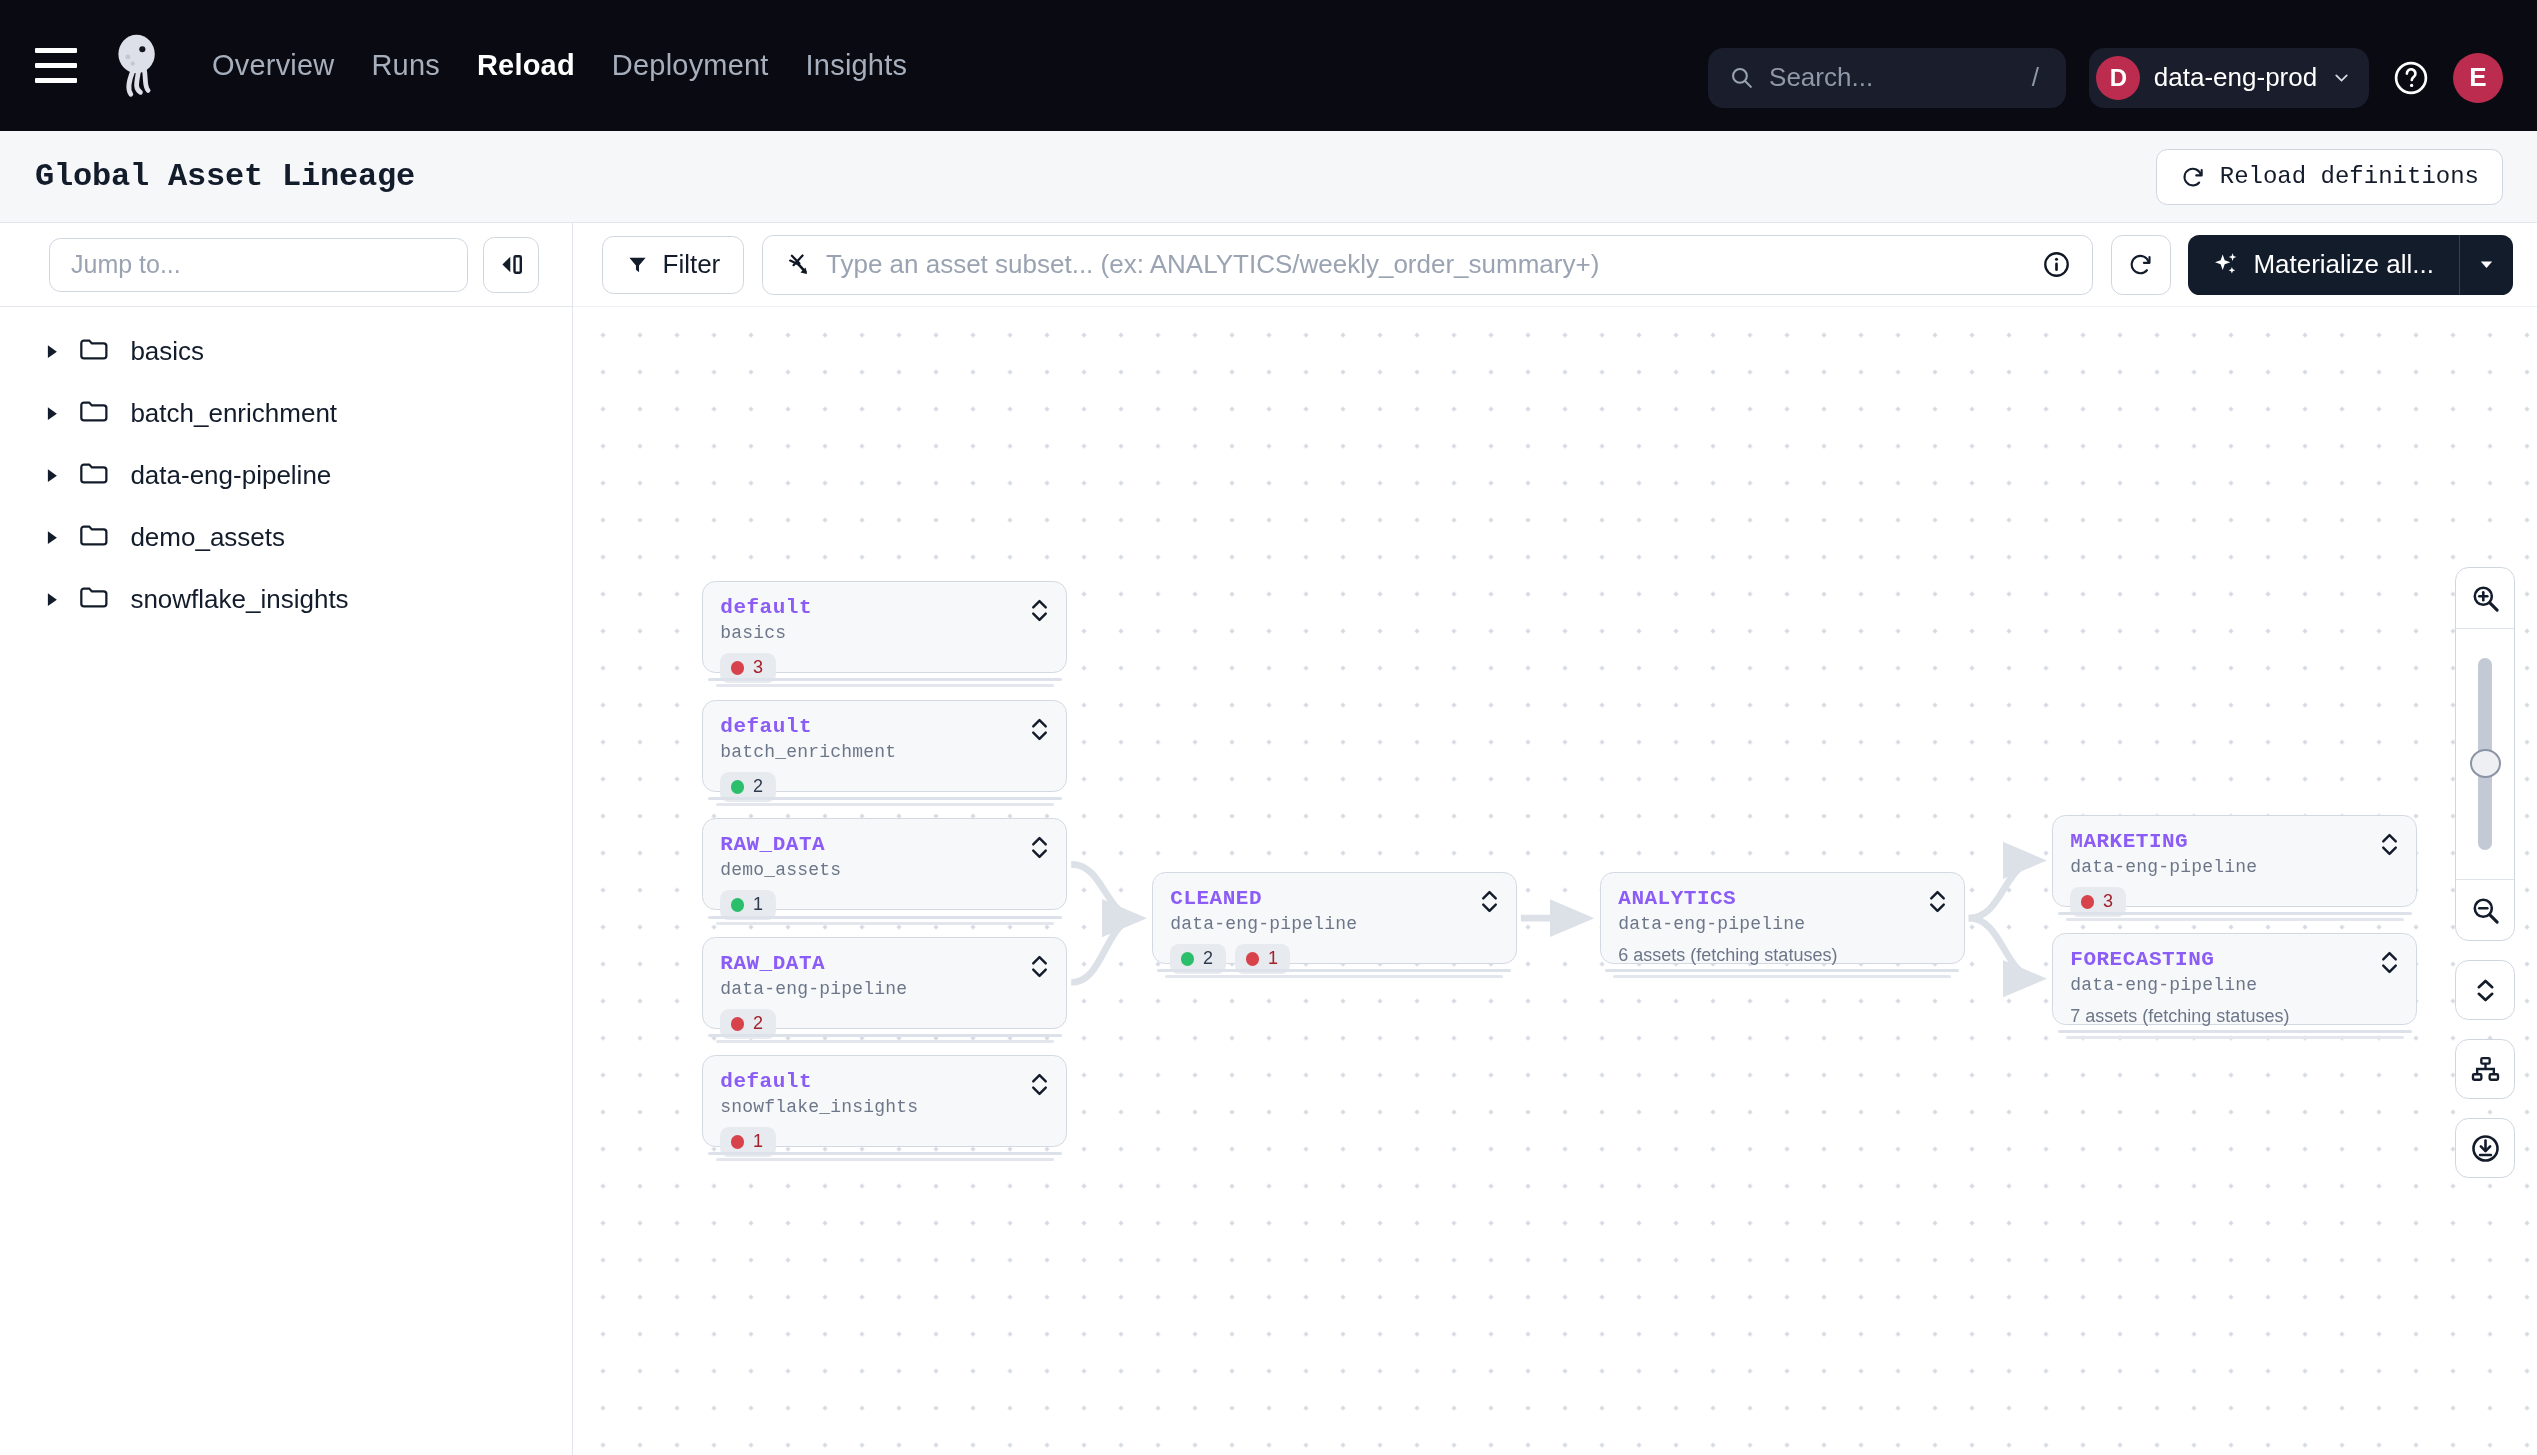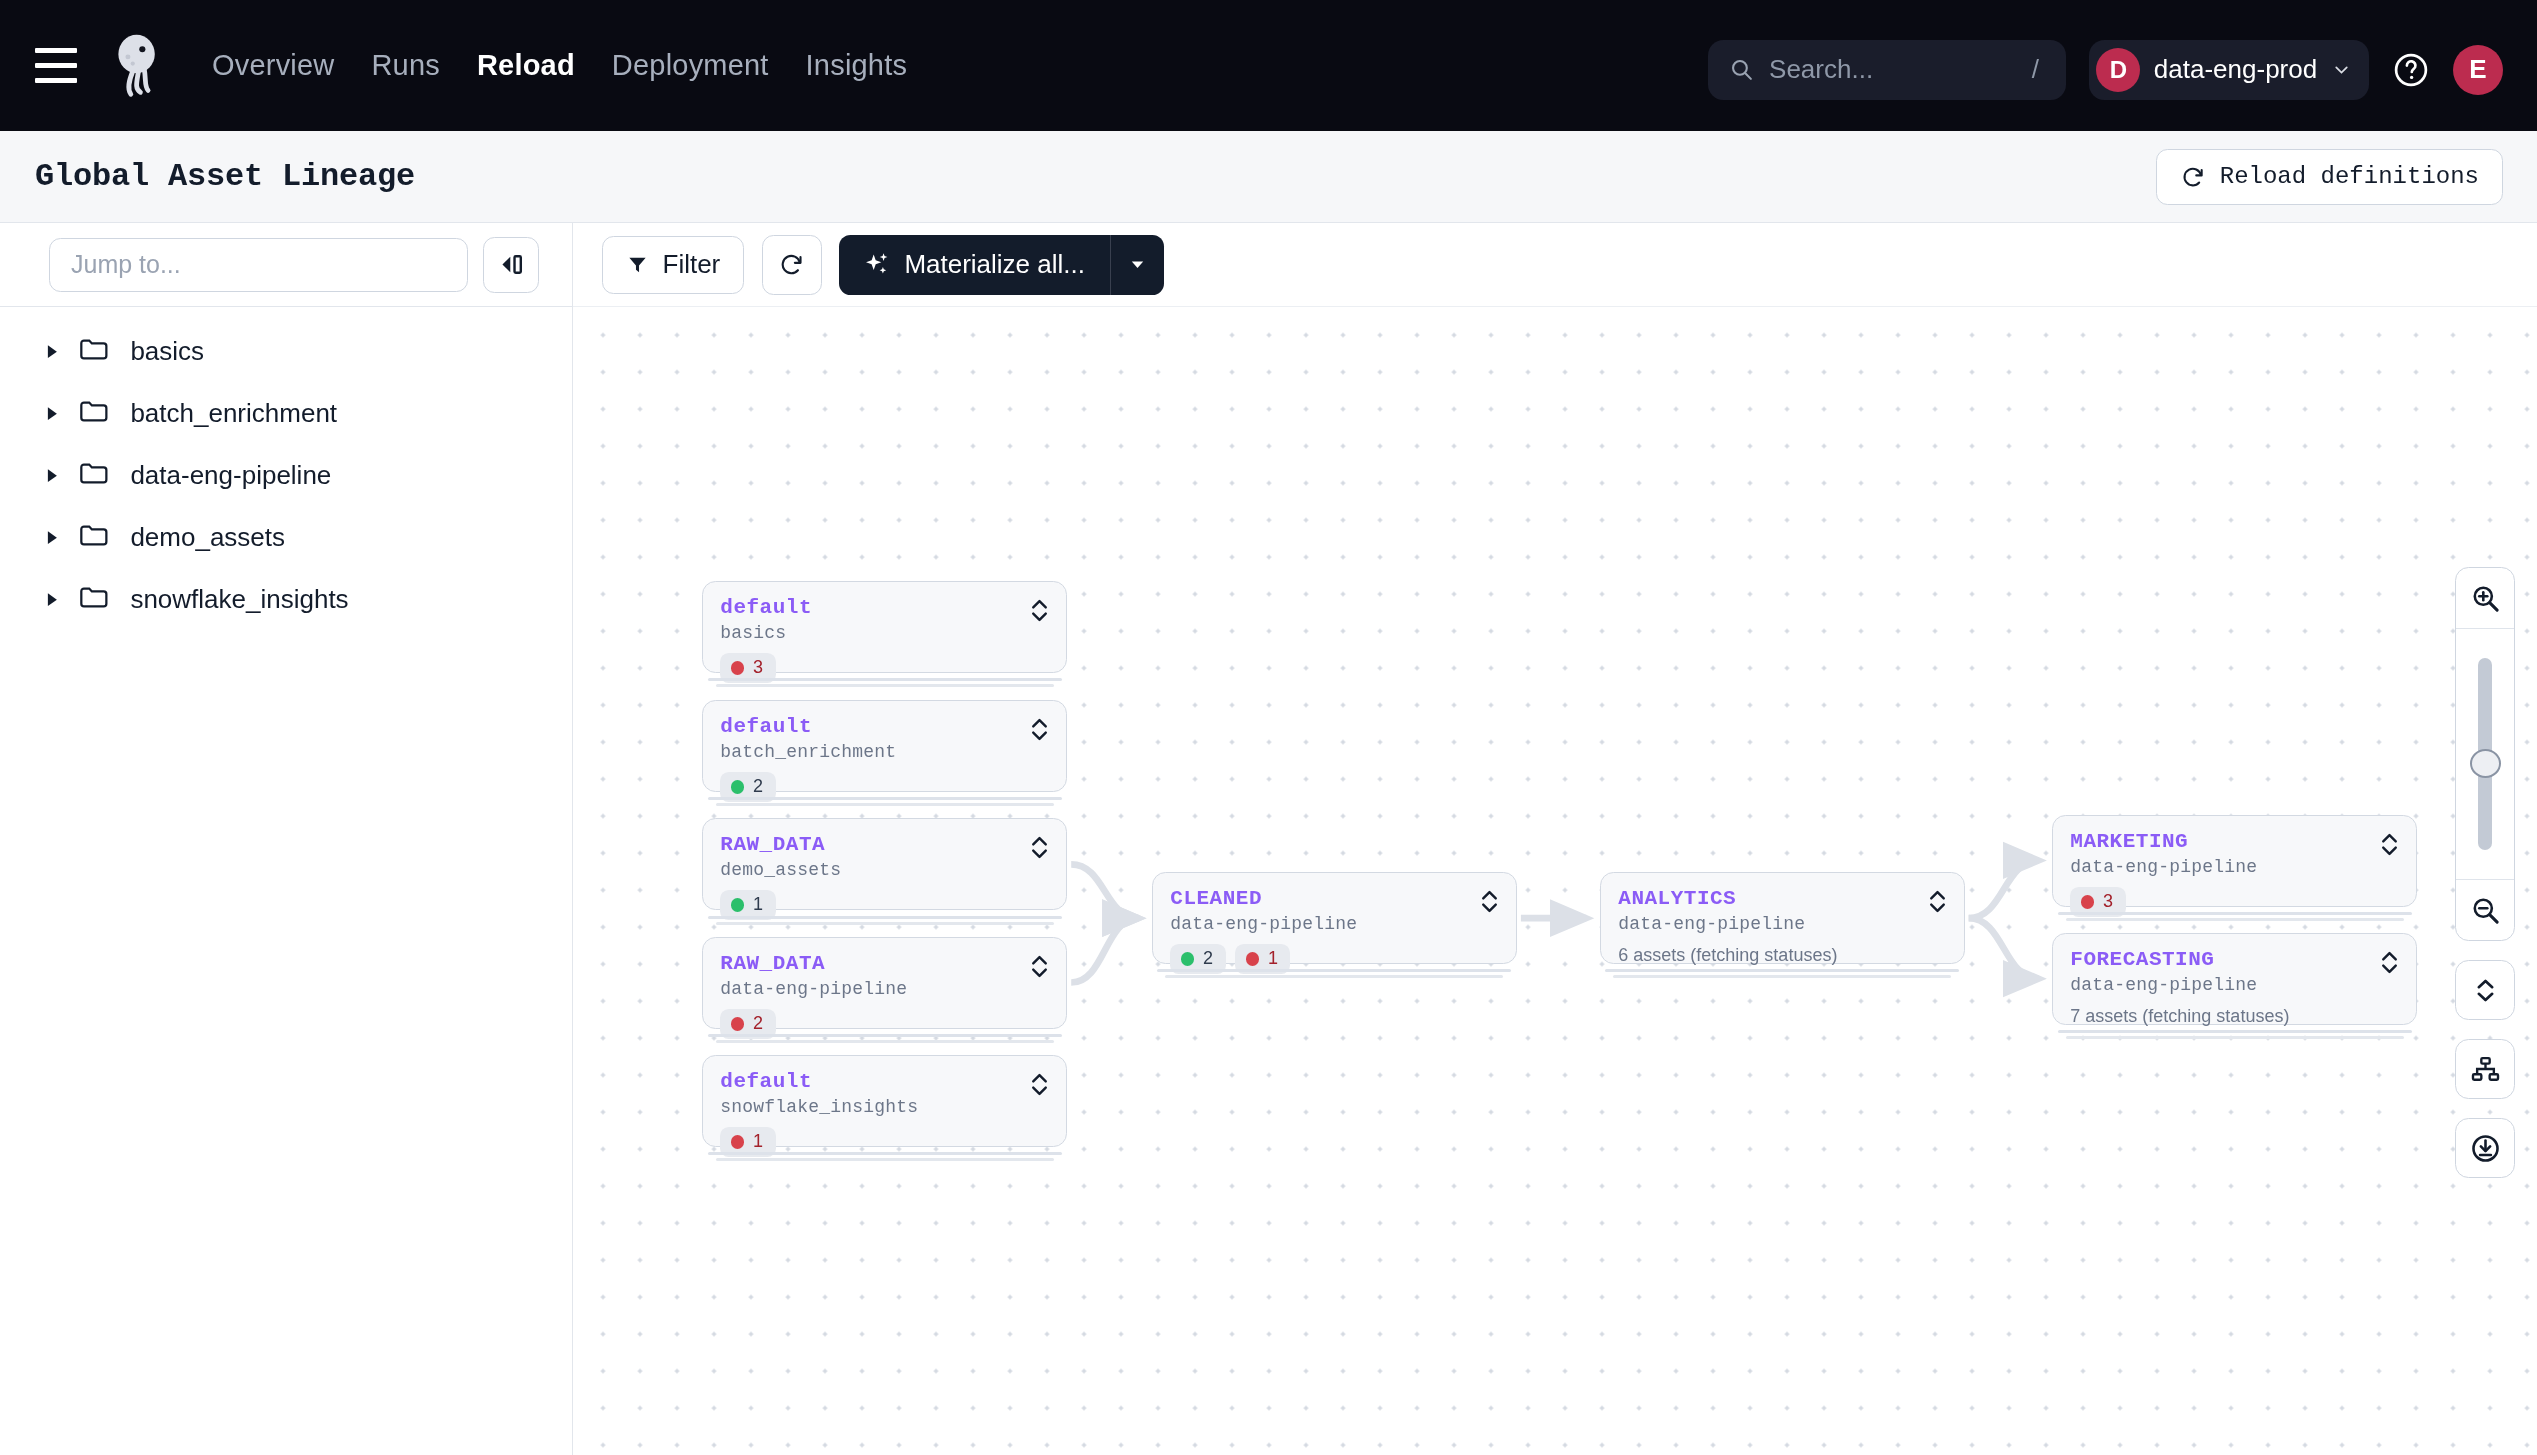--- a/index.html
+++ b/index.html
@@ -20,21 +20,21 @@
     align-items: center;
     padding: 0 35px;
     position: relative;
   }
   .hamburger { width: 42px; height: 35px; display: flex; flex-direction: column; justify-content: space-between; cursor: pointer; margin-right: 25px; }
   .hamburger i { display: block; height: 4.8px; background: #ffffff; border-radius: 1px; }
   .logo { width: 73px; height: 73px; margin-right: 37px; display: flex; align-items: center; justify-content: center; }
   .navlinks { display: flex; align-items: center; gap: 37px; }
   .navlink { font-size: 29px; color: #A7AFBD; letter-spacing: 0.2px; cursor: pointer; }
   .navlink.active { color: #ffffff; font-weight: bold; }
-  .nav-right { position: absolute; right: 35px; top: 8px; height: 123px; display: flex; align-items: center; gap: 23px; }
+  .nav-right { position: absolute; right: 35px; top: 16px; height: 123px; display: flex; align-items: center; gap: 23px; }
   .searchbox {
     width: 358px; height: 60px; background: #1A1D2B; border-radius: 15.4px;
     display: flex; align-items: center; padding: 0 21px; gap: 15.4px; cursor: text;
   }
   .searchbox .ph { font-size: 26px; color: #8F98A8; flex: 1; }
   .slashkey { color: #8F98A8; font-size: 26px; padding-right: 5.8px; }
   .deploypill {
     height: 60px; background: #1A1D2B; border-radius: 15.4px;
     display: flex; align-items: center; padding: 0 17.3px 0 7.7px; gap: 13.5px; cursor: pointer;
   }
@@ -298,20 +298,33 @@
 
   <div id="graphwrap">
 
     <div id="toolbar">
       <div class="filter-btn">
         <svg width="23" height="23" viewBox="0 0 24 24">
           <polygon points="3.5,5 20.5,5 13.6,13 13.6,20 10.4,17.6 10.4,13" fill="#131C2B"></polygon>
         </svg>
         <span>Filter</span>
       </div>
+      <div class="subset-input">
+        <svg width="27" height="27" viewBox="0 0 24 24">
+          <path d="M7 4.2 L13.6 11 M16.5 4 L8.5 12.6 M5.5 8.5 L12.5 11.8" stroke="#0F1724" stroke-width="2" stroke-linecap="round"></path>
+          <path d="M12.5 11.5 L19 18.5" stroke="#0F1724" stroke-width="2.4" stroke-linecap="round"></path>
+          <polygon points="20.5,20.5 14.6,19.2 19.2,14.6" fill="#0F1724"></polygon>
+        </svg>
+        <span class="ph">Type an asset subset... (ex: ANALYTICS/weekly_order_summary+)</span>
+        <svg width="29" height="29" viewBox="0 0 24 24">
+          <circle cx="12" cy="12" r="9.3" stroke="#0F1724" stroke-width="1.9" fill="none"></circle>
+          <circle cx="12" cy="7.6" r="1.25" fill="#0F1724"></circle>
+          <rect x="10.9" y="10.4" width="2.2" height="7" rx="1.1" fill="#0F1724"></rect>
+        </svg>
+      </div>
       <div class="icon-btn-sq">
         <svg width="27" height="27" viewBox="0 0 24 24">
           <path d="M20 5.5v5h-5" stroke="#131C2B" stroke-width="1.9" fill="none" stroke-linecap="round" stroke-linejoin="round"></path>
           <path d="M19.3 10a7.7 7.7 0 10-1.6 7.1" stroke="#131C2B" stroke-width="1.9" fill="none" stroke-linecap="round"></path>
         </svg>
       </div>
       <div class="mat-group">
         <div class="mat-main">
           <svg width="27" height="27" viewBox="0 0 24 24">
             <polygon points="8.6,3.2 10.4,8.2 15.4,10 10.4,11.8 8.6,16.8 6.8,11.8 1.8,10 6.8,8.2" fill="#fff"></polygon>

